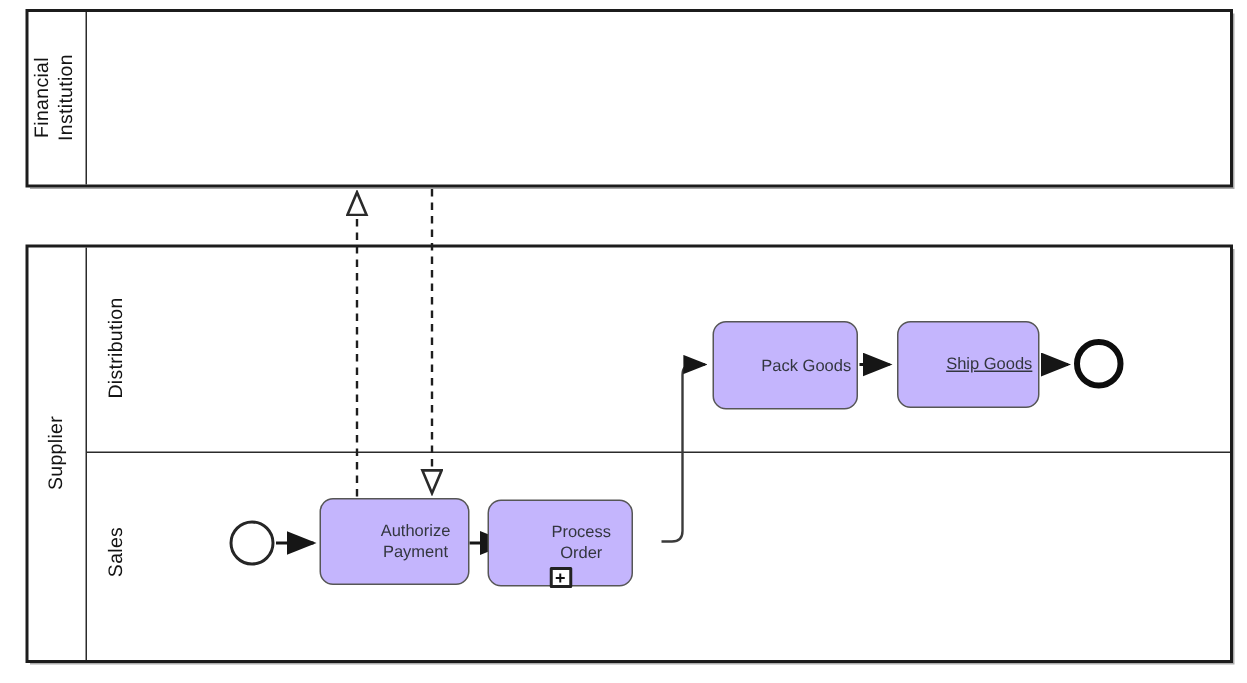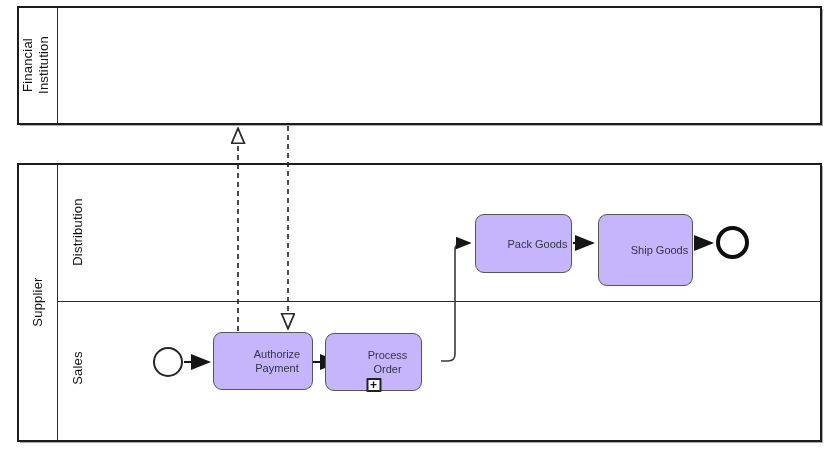--- a/index.html
+++ b/index.html
@@ -37,21 +37,21 @@
   .task {
     position:absolute; background:#c4b5fd; box-sizing:border-box;
     border:1.5px solid #565656; border-radius:9px;
     display:flex; align-items:center; justify-content:center;
     font-size:11px; color:#33363f; text-align:center; line-height:14px;padding-left:28px;
   }
   .task-authorize { left:213px; top:332px; width:100px; height:58px; }
   .task-authorize .tlabel { display:block; max-width:66px;text-align:center; }
   .task-process { left:325px; top:333px; width:97px; height:58px; }
   .task-pack { left:475px; top:214px; width:97px; height:59px; }
-  .task-ship { left:598px; top:214px; width:95px; height:72px; }
+  .task-ship { left:598px; top:214px; width:95px; height:58px;text-decoration:underline; }
 
   .sub-marker {
     position:absolute; left:50%; bottom:-1.5px; transform:translateX(-50%);
     width:15px; height:14px; box-sizing:border-box;
     border:2px solid #222; background:#fff; border-radius:1px;
     display:flex; align-items:center; justify-content:center;
     font-size:12px; font-weight:bold; color:#111; line-height:10px;
   }
 
   

